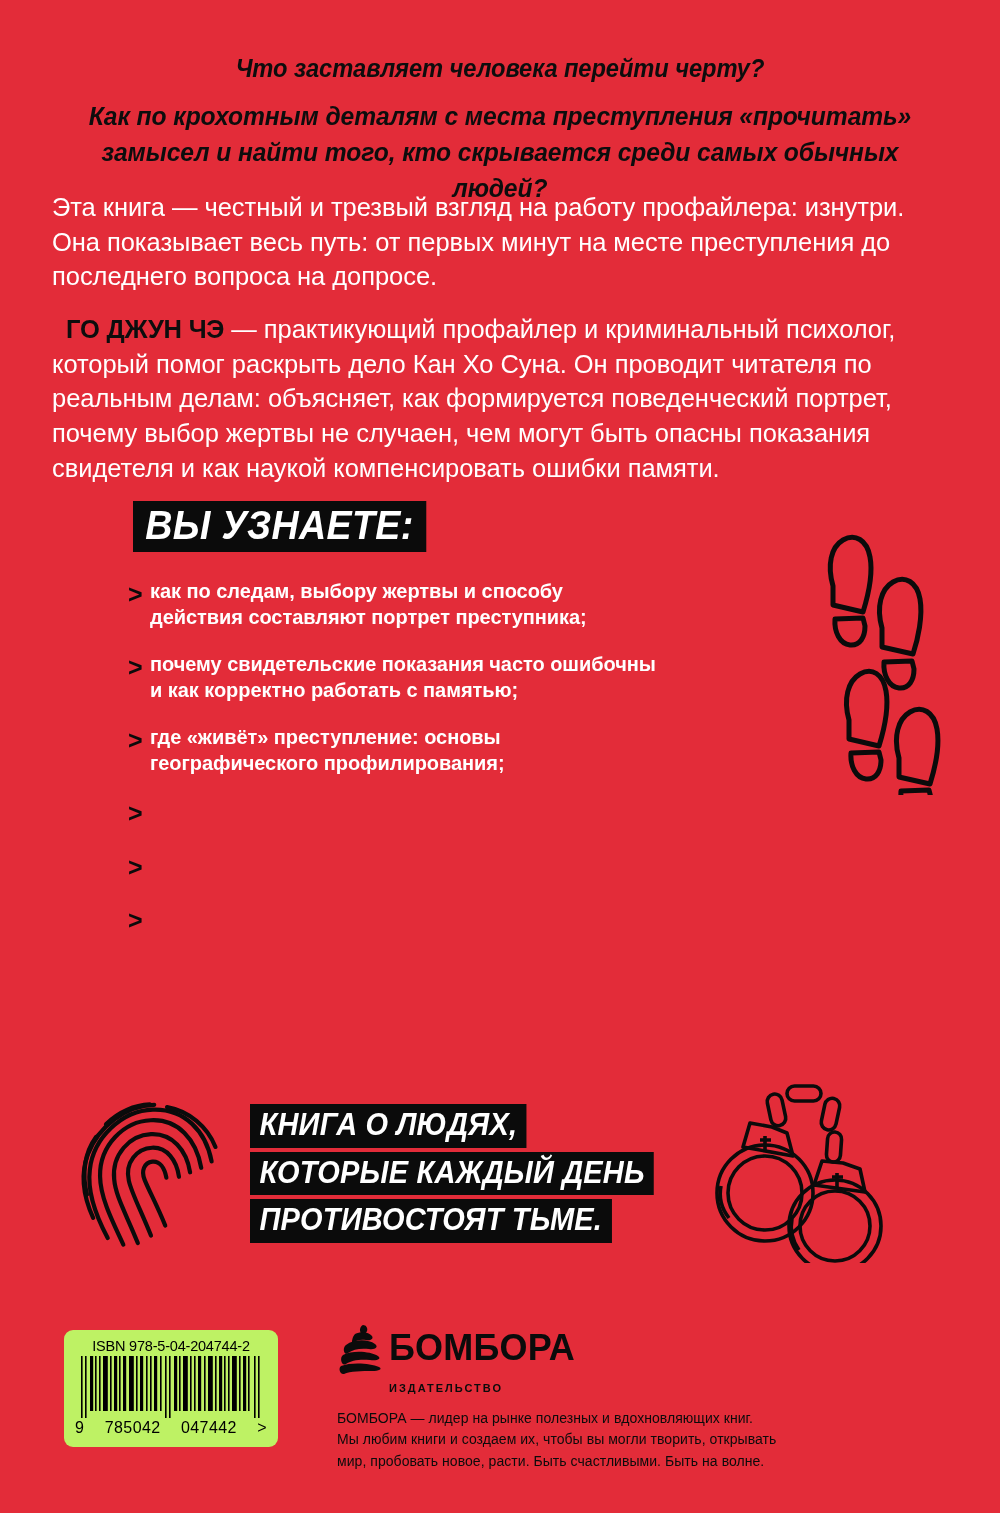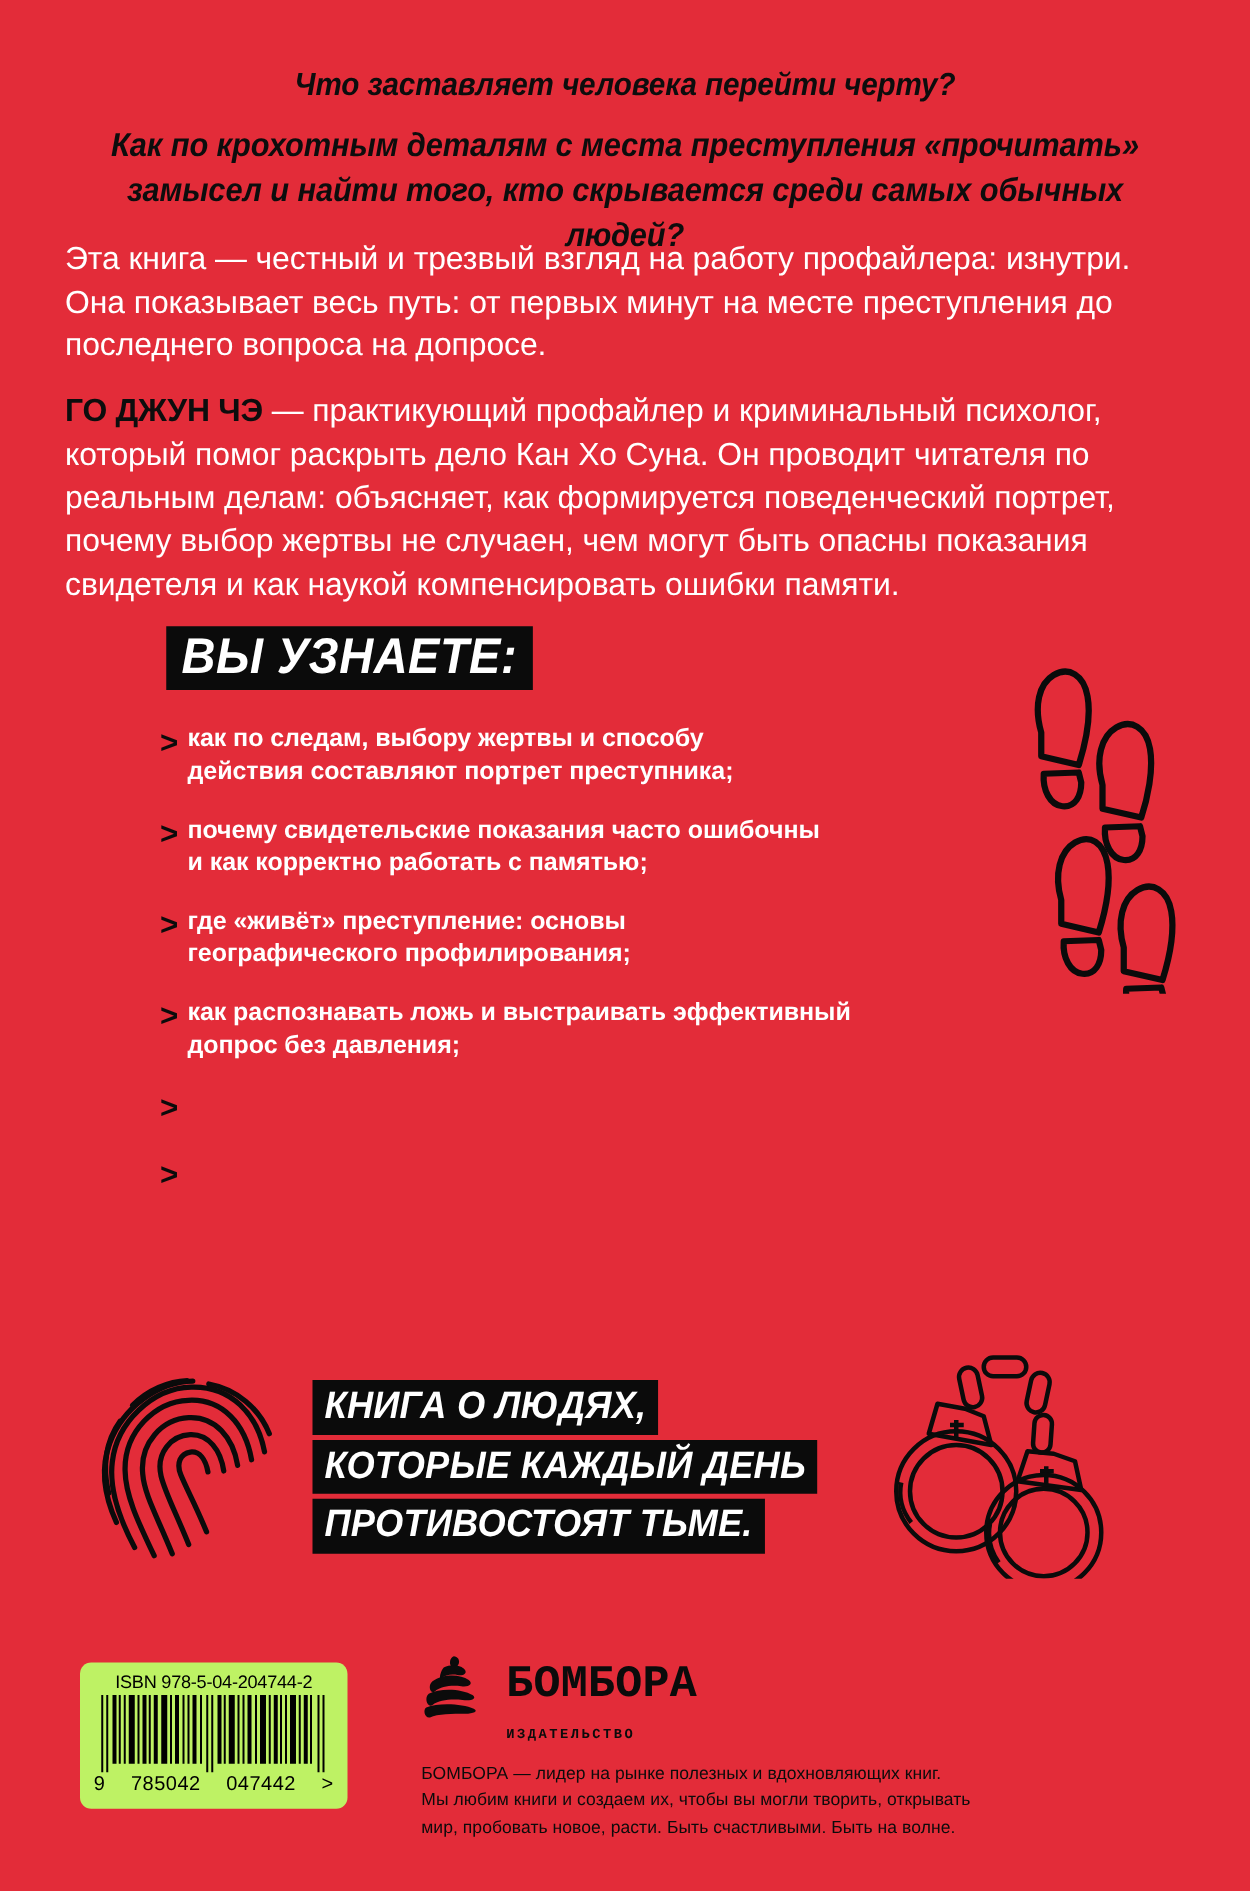--- a/index.html
+++ b/index.html
@@ -69,20 +69,21 @@
     font-stretch: condensed;
     letter-spacing: -0.05px;
   }
   .para-1 { top: 190px; }
   .para-2 { top: 312px; }
   .para-2 .author {
     color: #0d0d0d;
     font-weight: 700;
     font-stretch: condensed;
     letter-spacing: -0.2px;
+    margin-left: 14px;
   }
 
   
   .learn-banner {
     position: absolute;
     left: 133px;
     top: 501px;
     background: #0b0b0b;
     color: #ffffff;
     font-size: 40px;
@@ -190,22 +191,21 @@
   
   .publisher {
     position: absolute;
     left: 337px;
     top: 1324px;
     width: 520px;
   }
   .publisher-logo-row {
     display: flex;
     align-items: flex-start;
-    gap: 22px;
-    font-family: Liberation Mono, monospace;
+    gap: 6px;
   }
   .publisher-mark { width: 46px; height: 52px; flex: 0 0 auto; }
   .publisher-names { padding-top: 6px; }
   .publisher-name {
     color: #0b0b0b;
     font-size: 36px;
     font-weight: 700;
     font-stretch: condensed;
     letter-spacing: 0.2px;
     line-height: 1.0;
@@ -306,22 +306,20 @@
       <span class="bullet-text">почему свидетельские показания часто ошибочны
 и как корректно работать с памятью;</span>
     </div>
     <div class="bullet">
       <span class="bullet-marker">&gt;</span>
       <span class="bullet-text">где «живёт» преступление: основы
 географического профилирования;</span>
     </div>
     <div class="bullet">
       <span class="bullet-marker">&gt;</span>
-      <span class="bullet-text">как распознавать ложь и выстраивать эффективный
-допрос без давления;</span>
     </div>
     <div class="bullet">
       <span class="bullet-marker">&gt;</span>
     </div>
     <div class="bullet">
       <span class="bullet-marker">&gt;</span>
     </div>
   </div>
 
   <div class="slogan">

